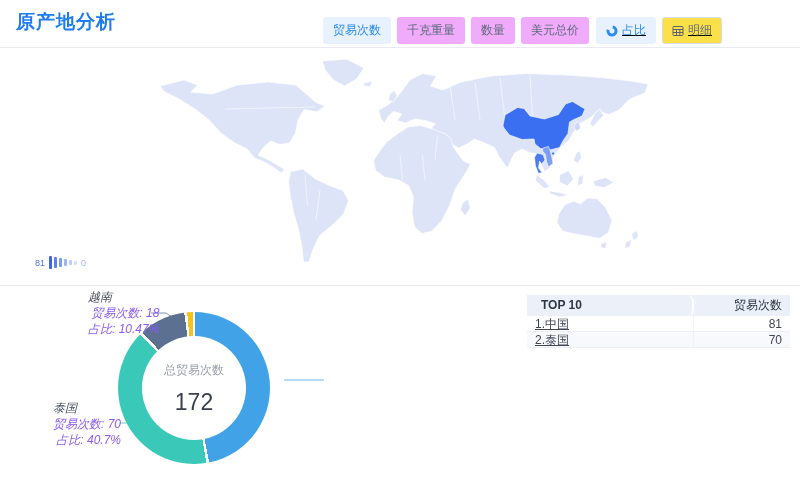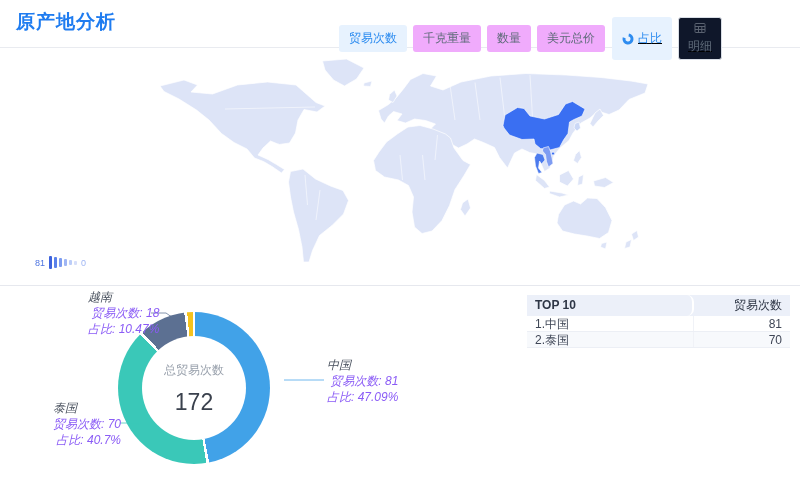--- a/index.html
+++ b/index.html
@@ -10,21 +10,21 @@
   
   .page-title { position:absolute; left:16px; top:9px; font-size:19px; font-weight:bold; color:#1f7cf0; letter-spacing:1px; }
   .hr1 { position:absolute; left:0; top:47px; width:800px; height:1px; background:#e9ebf0; }
   .hr2 { position:absolute; left:0; top:285px; width:800px; height:1px; background:#e6e8ee; }
 
   
   .toolbar { position:absolute; top:17px; right:10px; display:flex; align-items:center; gap:6px; }
   .tbtn { display:flex; align-items:center; gap:4px; font-size:12px; padding:4px 9px; border-radius:3px;
           color:#5f6b7a; background:#f0abfc; border:1px solid transparent; cursor:pointer; white-space:nowrap; }
   .tbtn.selected { background:#e7f2fe; color:#2d8cf0; }
-  .tbtn.bordered { background:#0f172a; border-color:#d9dee6;flex-direction:column; }
+  .tbtn.bordered { background:#fde047; border-color:#d9dee6; }
   .tbtn .ic { display:inline-flex; width:12px; height:12px; }
   .view-group { display:flex; gap:6px; margin-left:1px;text-decoration:underline; }
 
   
   .map-box { position:absolute; left:150px; top:55px; width:500px; height:215px; }
   .map-box svg { width:100%; height:100%; display:block; }
   .map-legend { position:absolute; left:35px; top:256px; display:flex; align-items:center; gap:4px; }
   .map-legend .lg-max { font-size:9px; color:#4d74e0; }
   .map-legend .lg-min { font-size:9px; color:#9fb6f4; }
   .lg-bars { display:flex; align-items:center; gap:2px; }
@@ -45,25 +45,25 @@
   .callout { position:absolute; font-size:12px; line-height:16px;font-style:italic; }
   .callout .c-name { color:#49515e; }
   .callout .c-line { color:#8b5cf6;text-align:right; }
   .co-vietnam { left:88px; top:3px; }
   .co-china { left:327px; top:71px; }
   .co-thailand { left:53px; top:114px; }
 
   
   .top-table { position:absolute; left:527px; top:9px; width:263px; font-size:12px; }
   .t-head { display:flex; background:#ecf0f9; height:21px; line-height:21px; }
-  .t-head .th1 { flex:1; padding-left:8px; font-weight:bold; color:#2e3646; border-right:2px solid #fff;border-radius:7px; }
+  .t-head .th1 { flex:1; padding-left:14px; font-weight:bold; color:#2e3646; border-right:2px solid #fff;border-radius:7px; }
   .t-head .th2 { width:96px; text-align:right; padding-right:8px; color:#2e3646; }
   .t-row { display:flex; height:16px; line-height:16px; border-bottom:1px solid #eceff5; color:#3f4656; }
   .t-row:nth-child(odd) { background:#f7f9fc; }
-  .t-row .td1 { flex:1; padding-left:8px; border-right:1px solid #f0f2f7; }
+  .t-row .td1 { flex:1; padding-left:8px; border-right:1px solid #f0f2f7;text-decoration:underline; }
   .t-row .td2 { width:96px; text-align:right; padding-right:8px; }
 </style>
 </head>
 <body>
 
 <div class="stage">
 
   <div class="page-title">原产地分析</div>
   <div class="hr1"></div>
 
@@ -160,25 +160,20 @@
       <polyline points="151,27 166,27 176,34" stroke="#5c7092"></polyline>
       <polyline points="284,94 302,94 324,94" stroke="#41a2e8"></polyline>
       <polyline points="139,138 127,137 120,137" stroke="#3ac8b8"></polyline>
     </svg>
 
     <div class="callout co-vietnam">
       <div class="c-name">越南</div>
       <div class="c-line">贸易次数: 18</div>
       <div class="c-line">占比: 10.47%</div>
     </div>
-    <div class="callout co-china">
-      <div class="c-name">中国</div>
-      <div class="c-line">贸易次数: 81</div>
-      <div class="c-line">占比: 47.09%</div>
-    </div>
     <div class="callout co-thailand">
       <div class="c-name">泰国</div>
       <div class="c-line">贸易次数: 70</div>
       <div class="c-line">占比: 40.7%</div>
     </div>
 
     <div class="top-table">
       <div class="t-head">
         <div class="th1">TOP 10</div>
         <div class="th2">贸易次数</div>

